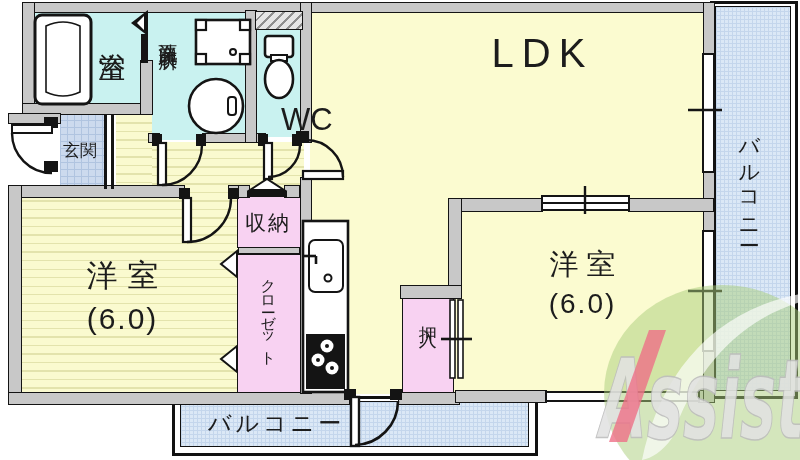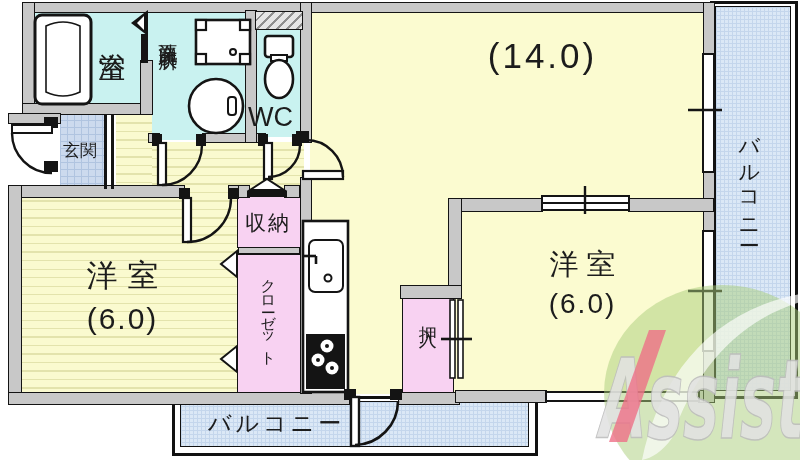--- a/index.html
+++ b/index.html
@@ -205,36 +205,36 @@
     </g>
 
     <g>
       <line x1="688" y1="110" x2="722" y2="110" stroke="#141414" stroke-width="2.4"></line>
       <line x1="688" y1="291" x2="722" y2="291" stroke="#141414" stroke-width="2.4"></line>
       <line x1="585" y1="186" x2="585" y2="214" stroke="#141414" stroke-width="2.4"></line>
     </g>
   </svg>
 
   <div class="lbl center" style="left:445px;top:30px;width:195px;">
-    <div style="font-size:35px;letter-spacing:3px;margin-top:6px;">(14.0)</div>
+    <div style="font-size:40px;letter-spacing:8px;">LDK</div>
   </div>
 
   <div class="lbl center" style="left:30px;top:258px;width:185px;">
     <div style="font-size:31px;letter-spacing:10px;text-indent:10px;">洋室</div>
     <div style="font-size:30px;letter-spacing:2px;margin-top:8px;">(6.0)</div>
   </div>
 
   <div class="lbl center" style="left:495px;top:248px;width:175px;">
     <div style="font-size:29px;letter-spacing:8px;text-indent:8px;">洋室</div>
     <div style="font-size:28px;letter-spacing:2px;margin-top:7px;">(6.0)</div>
   </div>
 
   <div class="lbl vert" style="left:96px;top:32px;height:72px;font-size:27px;">浴室</div>
   <div class="lbl vert" style="left:157px;top:28px;height:112px;font-size:19px;letter-spacing:2px;">洗面脱衣所</div>
-  <div class="lbl" style="left:248px;top:102px;font-size:27px;">WC</div>
+  <div class="lbl" style="left:258px;top:102px;font-size:31px;padding-left:23px;">WC</div>
   <div class="lbl" style="left:63px;top:141px;font-size:17px;">玄関</div>
   <div class="lbl" style="left:245px;top:211px;font-size:21px;letter-spacing:2px;">収納</div>
   <div class="lbl vert" style="left:260px;top:268px;height:118px;font-size:15px;letter-spacing:1px;">クローゼット</div>
   <div class="lbl vert" style="left:417px;top:312px;height:60px;font-size:18px;letter-spacing:3px;">押入</div>
   <div class="lbl" style="left:208px;top:410px;font-size:23px;letter-spacing:4px;">バルコニー</div>
   <div class="lbl vert" style="left:737px;top:122px;height:175px;font-size:21px;letter-spacing:4px;">バルコニー</div>
 
   <svg class="overlay" width="800" height="460" viewBox="0 0 800 460">
     <g>
       <ellipse cx="722" cy="393" rx="118" ry="108" fill="#a9cd7a" opacity="0.5"></ellipse>

